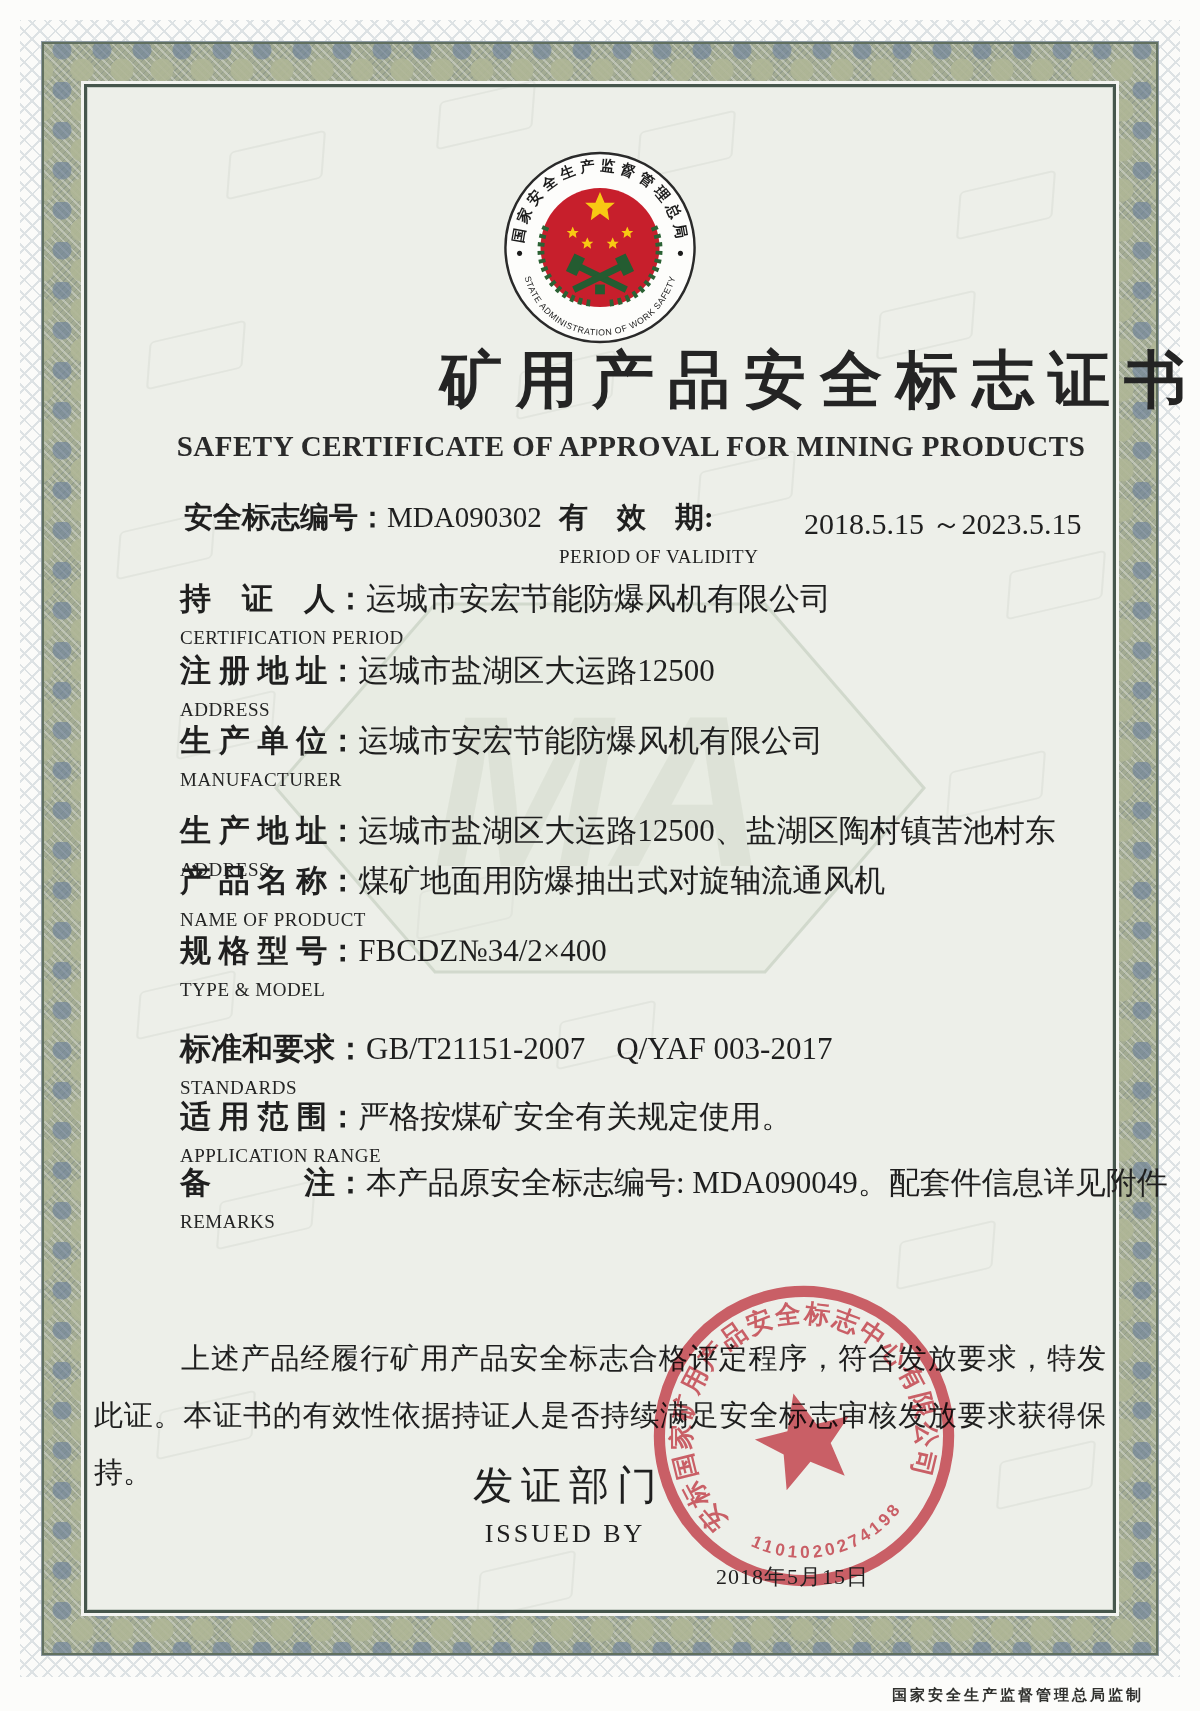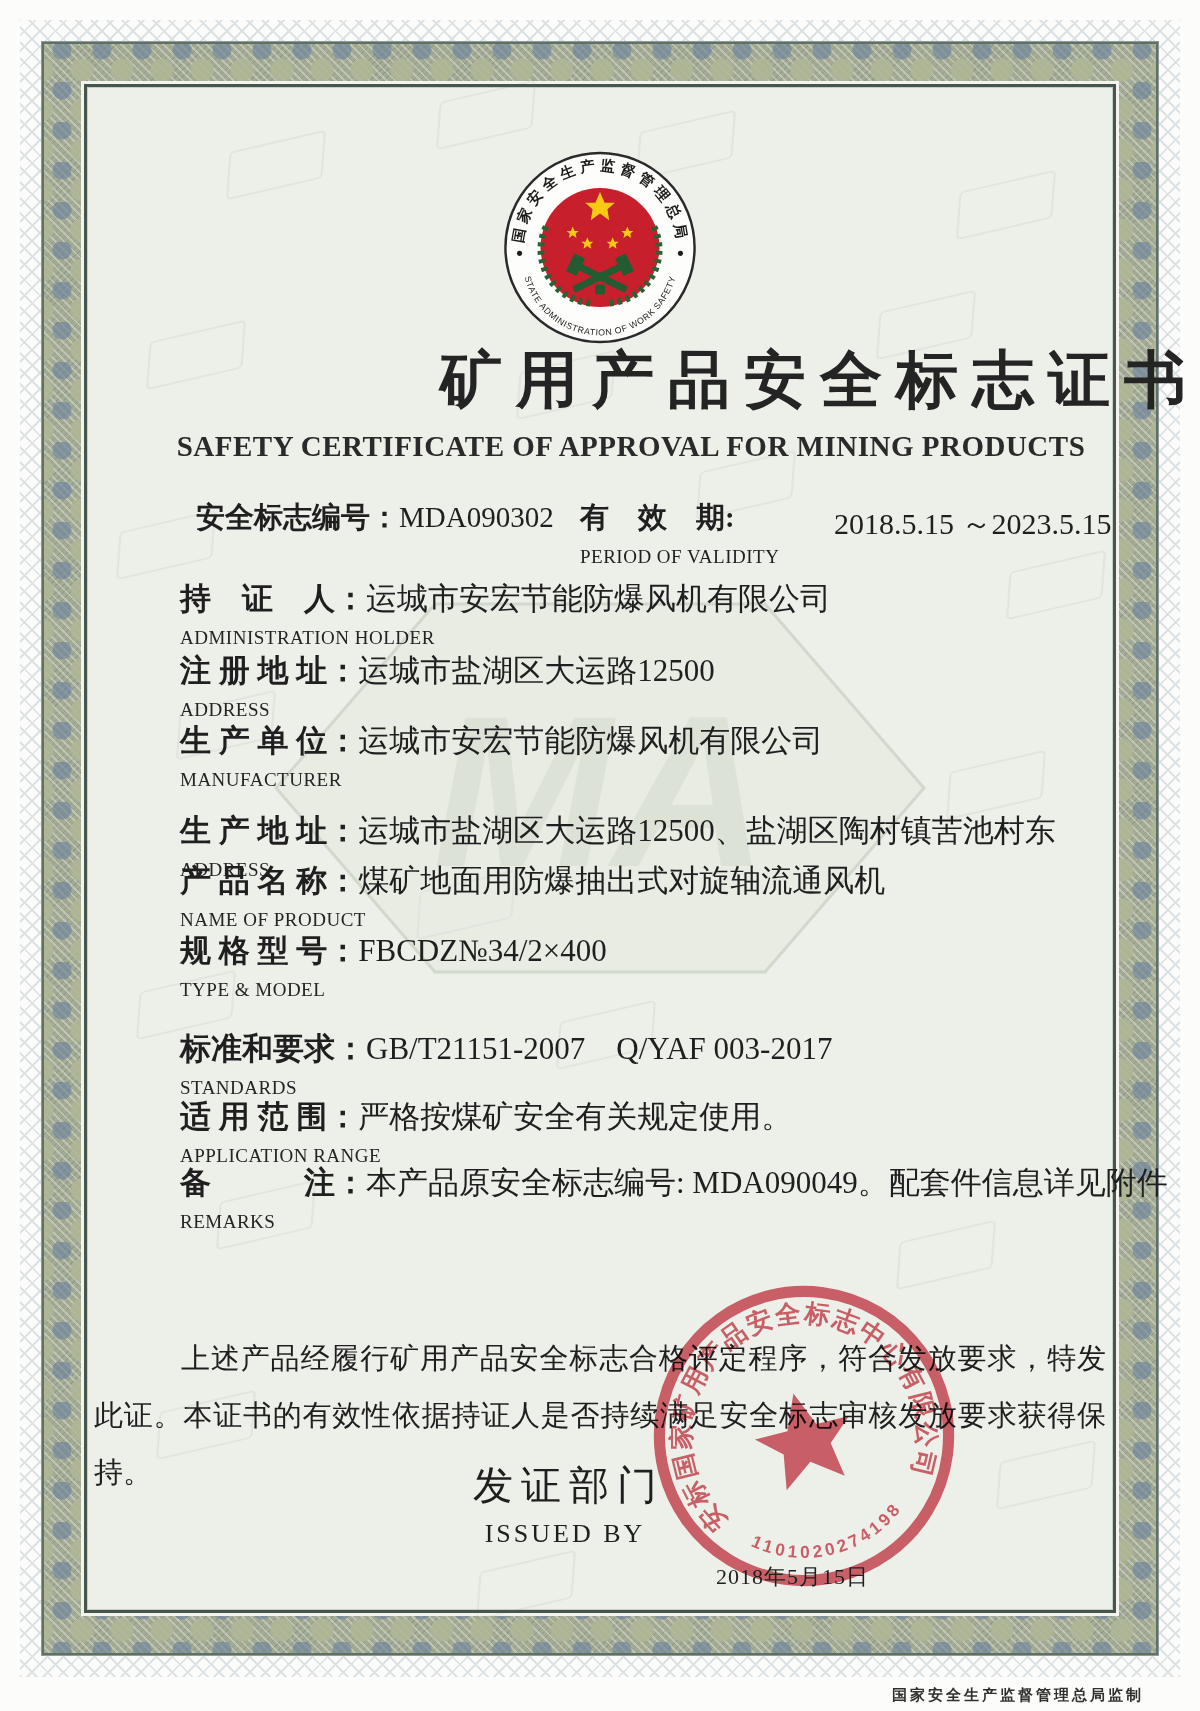--- a/index.html
+++ b/index.html
@@ -42,21 +42,21 @@
     border-radius:5px;transform:skewX(-18deg) rotate(-14deg);
   }
   .wm-hex{position:absolute;left:270px;top:598px;}
   
   .abs{position:absolute;}
   .emblem{left:50%;top:150px;transform:translateX(-50%);}
   .cert-title{top:338px;left:0;width:100%;text-align:right;
     font-size:62px;font-weight:bold;letter-spacing:14px;text-indent:14px;color:#242424;}
   .cert-subtitle{top:430px;left:0;width:100%;text-align:center;
     font-size:29px;font-weight:bold;letter-spacing:0.5px;color:#2a2a2a;padding-left:31px;}
-  .approval-row{top:498px;left:196px;right:120px;display:grid;grid-template-columns:375px 245px 1fr;gap:9px;}
+  .approval-row{top:498px;left:184px;right:120px;display:grid;grid-template-columns:375px 245px 1fr;}
   .ap-line{font-size:29px;font-weight:bold;white-space:nowrap;}
   .ap-num{font-weight:normal;font-family:"Liberation Serif","DejaVu Serif",serif;}
   .ap-en{font-size:19px;margin-top:8px;letter-spacing:0.5px;}
   .ap-dates{font-size:30px;padding-top:6px;white-space:nowrap;}
   .field{position:absolute;left:180px;right:110px;}
   .zh-line{font-size:31px;white-space:nowrap;}
   .zh-label{font-weight:bold;}
   .value{font-weight:normal;}
   .en-label{font-size:19px;margin-top:7px;letter-spacing:0.5px;color:#242424;}
   .statement{top:1330px;left:94px;right:94px;font-size:29px;line-height:57px;
@@ -161,21 +161,21 @@
     </div>
     <div>
       <div class="ap-line">有　效　期:</div>
       <div class="ap-en">PERIOD OF VALIDITY</div>
     </div>
     <div class="ap-dates">2018.5.15 ～2023.5.15</div>
   </div>
 
   <div class="field" style="top:578px">
     <div class="zh-line"><span class="zh-label">持　证　人：</span><span class="value">运城市安宏节能防爆风机有限公司</span></div>
-    <div class="en-label">ADMINISTRATION HOLDER</div>
+    <div class="en-label">CERTIFICATION PERIOD</div>
   </div>
   <div class="field" style="top:650px">
     <div class="zh-line"><span class="zh-label">注 册 地 址：</span><span class="value">运城市盐湖区大运路12500</span></div>
     <div class="en-label">ADDRESS</div>
   </div>
   <div class="field" style="top:720px">
     <div class="zh-line"><span class="zh-label">生 产 单 位：</span><span class="value">运城市安宏节能防爆风机有限公司</span></div>
     <div class="en-label">MANUFACTURER</div>
   </div>
   <div class="field" style="top:810px">

